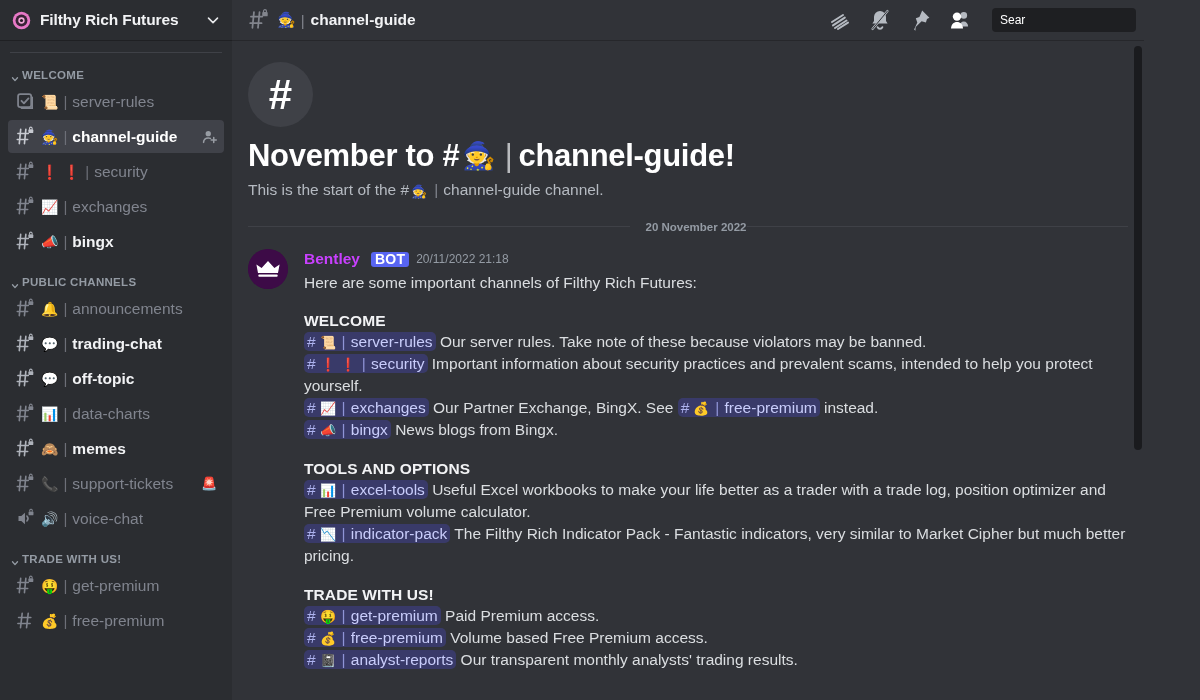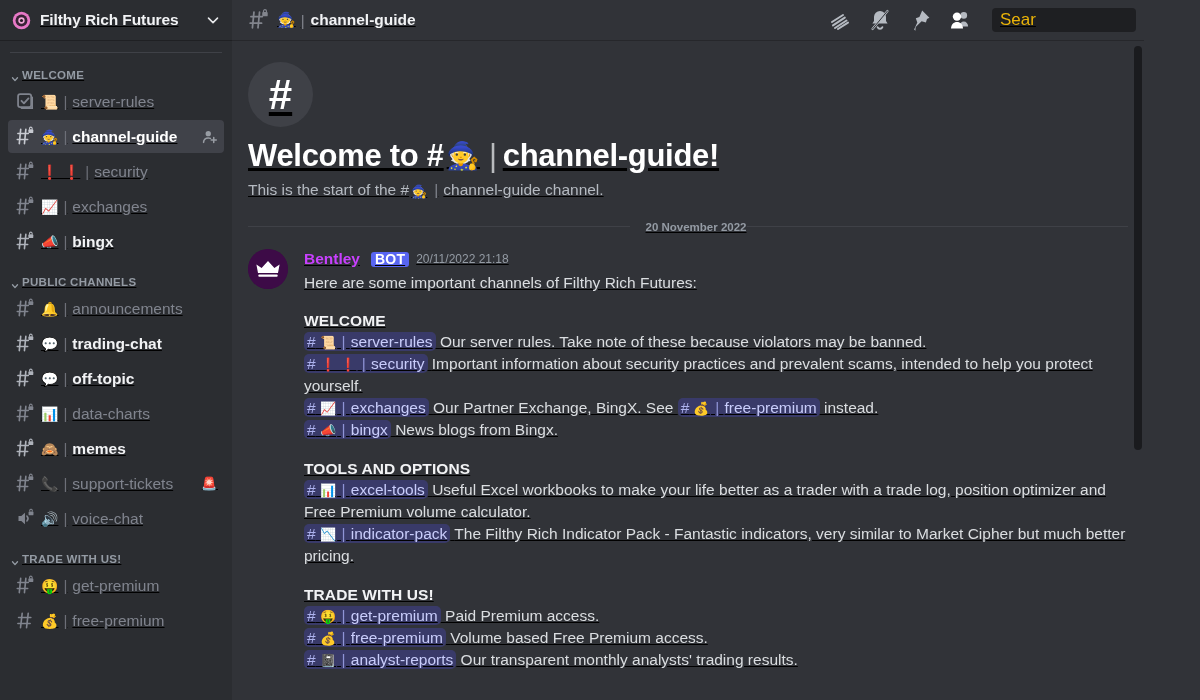--- a/index.html
+++ b/index.html
@@ -3,21 +3,21 @@
 <meta charset="utf-8">
 <style>
   * { box-sizing: border-box; margin: 0; padding: 0; }
   html, body {
     width: 1200px; height: 700px;
     background: #313338;
     font-family: "Liberation Sans", "DejaVu Sans", sans-serif;
     overflow: hidden;
     -webkit-font-smoothing: antialiased;
   }
-  #app { display: flex; width: 1144px; height: 700px; text-decoration: underline; }
+  #app { display: flex; width: 1144px; height: 700px; }
 
   
   #sidebar {
     width: 232px; height: 700px;
     background: #2b2d31;
     display: flex; flex-direction: column;
     flex: 0 0 232px;
     position: relative;
     overflow: hidden;
   }
@@ -110,21 +110,21 @@
   .tb-pipe { color: #82858d; font-size: 15px; margin: 0 6px 0 5px; }
   .tb-title { font-size: 15.5px; font-weight: bold; color: #f2f3f5; white-space: nowrap;}
   .tb-right { margin-left: auto; display: flex; align-items: center; gap: 16px; padding-right: 0;}
   .tb-ico { width: 24px; height: 24px; cursor: pointer; }
   .search-box {
     width: 144px; height: 24px; background: #1e1f22;
     border-radius: 4px; display: flex; align-items: center;
     padding-left: 8px; margin-left: 4px; flex: 0 0 144px;
     cursor: text;
   }
-  .search-box span { font-size: 17px; color: #eab308; white-space: nowrap; }
+  .search-box span { font-size: 12px; color: #ffffff; white-space: nowrap; }
 
   .scroller {
     flex: 1 1 auto; overflow: hidden; position: relative;
     padding-bottom: 6px;
   }
   .intro { padding: 22px 16px 0 16px; }
   .intro-avatar {
     width: 65px; height: 65px; border-radius: 50%;
     background: #3f4147; display: flex; align-items: center;
     justify-content: center; margin-bottom: 11px;
@@ -437,21 +437,21 @@
       </div>
     </div>
 
     <div class="scroller">
 
       <div class="intro">
         <div class="intro-avatar">
           <span>#</span>
         </div>
         <div class="intro-title">
-          <span>Welcome to #</span>
+          <span>November to #</span>
           <span class="em">🧙</span>
           <span class="pp">|</span>
           <span>channel-guide!</span>
         </div>
         <div class="intro-sub">
           <span>This is the start of the #</span>
           <span class="em">🧙</span>
           <span class="pp">|</span>
           <span>channel-guide channel.</span>
         </div>

